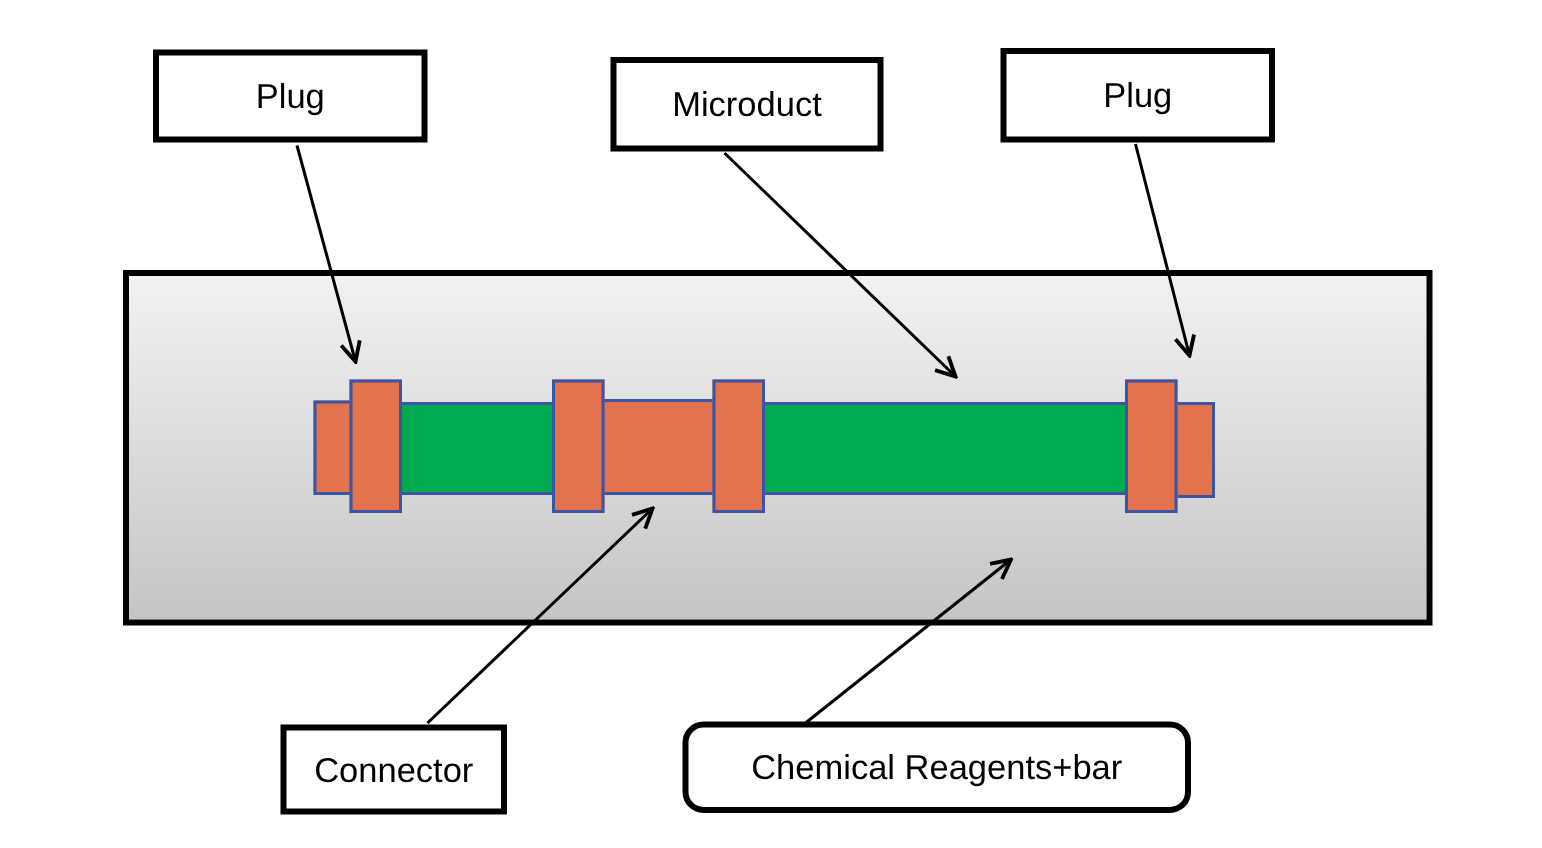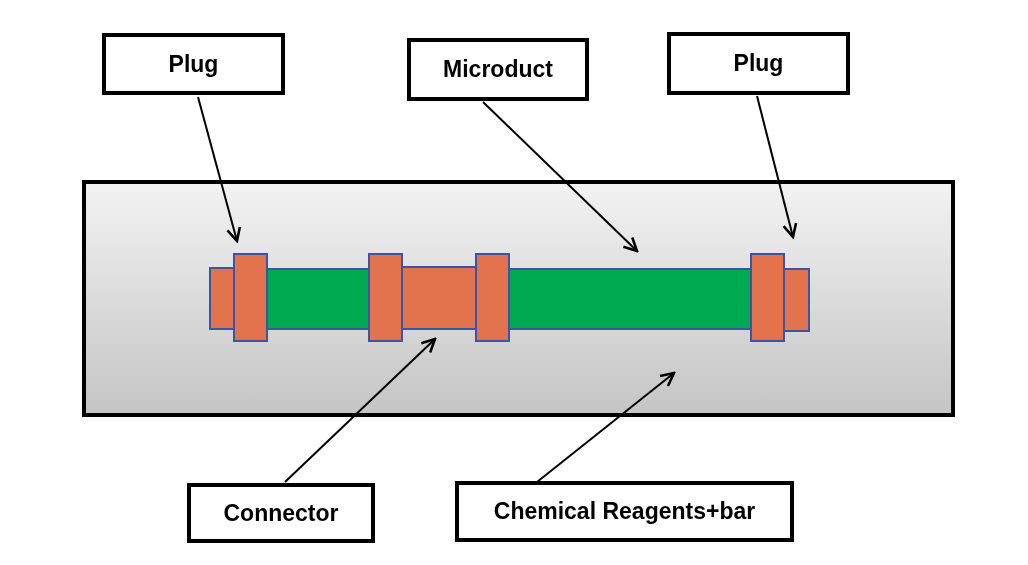--- a/index.html
+++ b/index.html
@@ -26,30 +26,30 @@
     background: linear-gradient(to bottom, var(--panel_gradient_top) 0%, var(--panel_gradient_bottom) 100%);
   }
   
   .label-box {
     position: absolute;
     border: 4px solid var(--outline_black);
     background: #ffffff;
     display: flex;
     align-items: center;
     justify-content: center;
-    font-weight: bold;
+    font-weight: normal;
     font-size: 23px;
     color: #000000;
     box-sizing: border-box;
   }
   .label-plug-left      { left: 102px; top: 33px;  width: 183px; height: 62px; }
   .label-microduct      { left: 407px; top: 38px;  width: 182px; height: 63px; }
   .label-plug-right     { left: 667px; top: 32px;  width: 183px; height: 63px; }
-  .label-connector      { left: 187px; top: 483px; width: 188px; height: 60px; }
-  .label-chemical       { left: 455px; top: 481px; width: 339px; height: 61px; }
+  .label-connector      { left: 187px; top: 483px; width: 151px; height: 60px; }
+  .label-chemical       { left: 455px; top: 481px; width: 339px; height: 61px; border-radius: 14px; }
   
   .shape {
     position: absolute;
     box-sizing: border-box;
     border: 2px solid var(--shape_border_blue);
   }
   .orange { background: var(--plug_orange); }
   .green  { background: var(--duct_green); }
   .left-plug-stub        { left: 209px; top: 267px; width: 26px; height: 63px; }
   .left-plug-collar      { left: 233px; top: 253px; width: 35px; height: 89px; }

